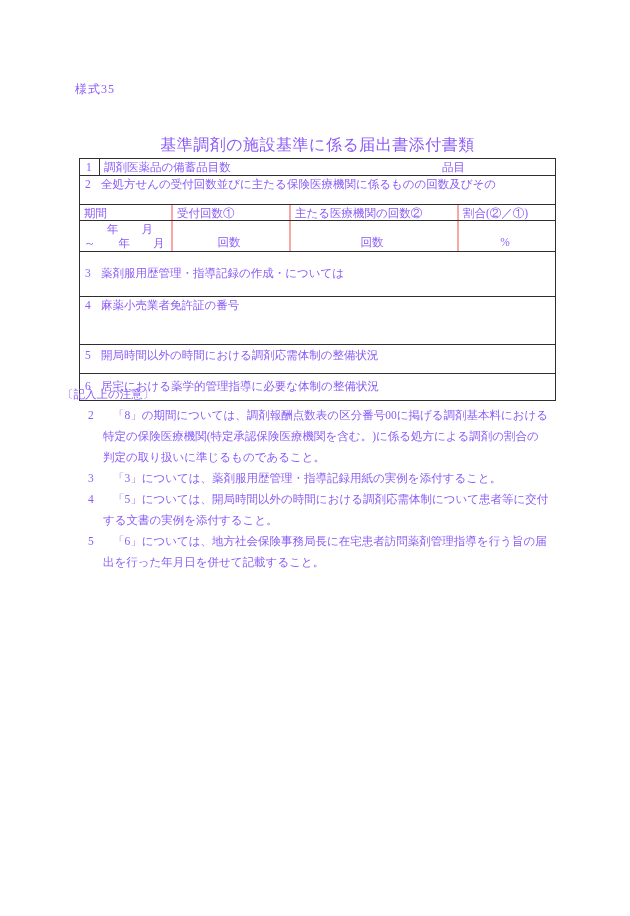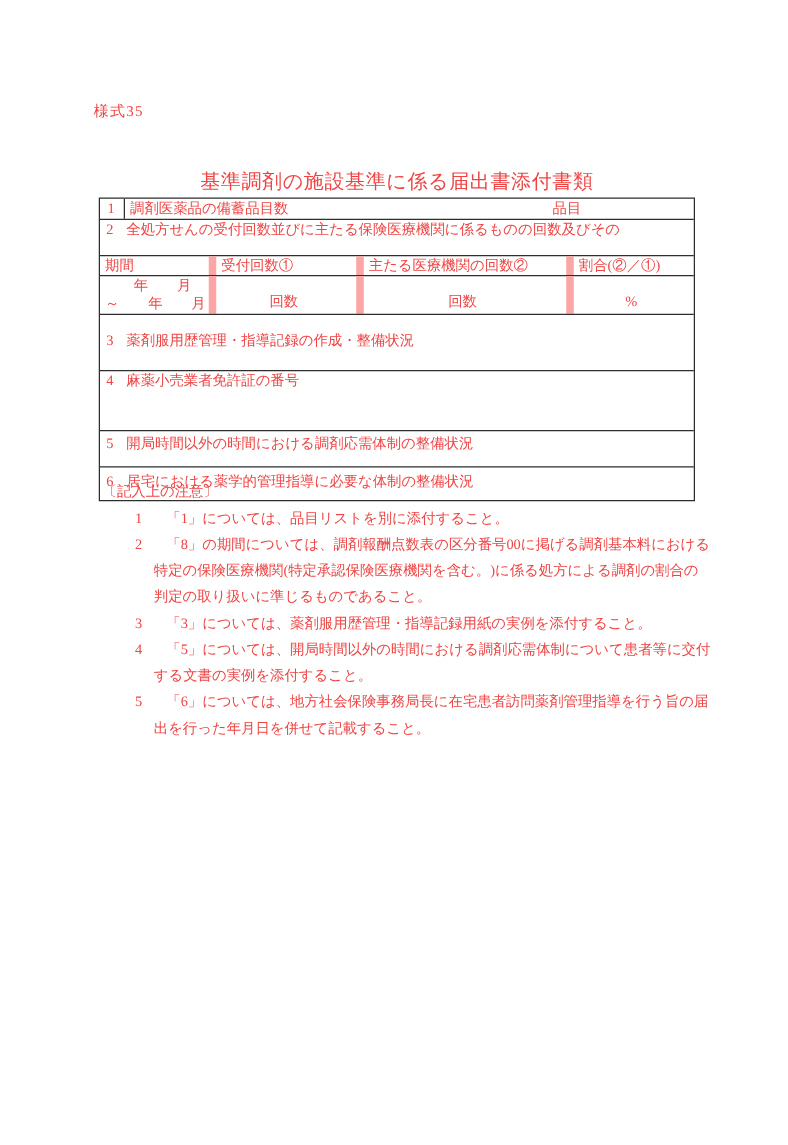--- a/index.html
+++ b/index.html
@@ -1,18 +1,18 @@
 <!DOCTYPE html>
 <html><head>
 <meta charset="utf-8">
 <style>
   html,body{margin:0;padding:0;background:#fff;}
   .page{
     position:relative;width:630px;height:740px;background:#ffffff;
-    font-family:"Liberation Serif","DejaVu Serif",serif;color:#ef4444;
+    font-family:"Liberation Serif","DejaVu Serif",serif;color:#8b5cf6;
     overflow:hidden;
   }
   .form-no{position:absolute;left:75px;top:81px;font-size:12px;letter-spacing:1px;}
   .title-wrap{position:absolute;left:79px;top:135px;width:477px;text-align:center;font-size:16px;letter-spacing:0.5px;}
 
   .form-table{
     position:absolute;left:79px;top:158px;width:477px;
     border:1px solid #2e2e2e;box-sizing:border-box;font-size:11.5px;line-height:14px;
   }
   .row{box-sizing:border-box;position:relative;}
@@ -27,32 +27,32 @@
   
   .r2{height:29px;padding-top:1px;}
   .r2 .cont{padding-left:16px;}
   
   .subhead{height:16px;display:flex;}
   .subdata{height:31px;display:flex;}
   .c1{width:93px;}
   .c2{width:118px;}
   .c3{width:168px;}
   .c4{flex:1;}
-  .c1,.c2,.c3{border-right:6px solid #fca5a5;box-sizing:border-box;}
+  .c1,.c2,.c3{border-right:2px solid #fca5a5;box-sizing:border-box;}
   .subhead .cell{padding:1px 0 0 4px;}
   .subdata .pcell{padding:1px 0 0 4px;}
   .subdata .vcell{display:flex;align-items:flex-end;justify-content:center;padding:0 4px 2px 0;box-sizing:border-box;}
   
   .r3{height:45px;padding-top:14px;}
   .r4{height:16px;padding-top:1px;}
   .r5{height:29px;padding-top:3px;margin-top:32px;}
   .r6{height:27px;padding-top:5px;}
 
   .notes{position:absolute;left:62px;top:384px;width:505px;font-size:11.5px;}
-  .notes .nline{line-height:21px;white-space:nowrap;margin-left:20px;}
+  .notes .nline{line-height:21px;white-space:nowrap;}
   .notes .first{padding-left:26px;}
   .notes .cont{padding-left:41px;}
   .nnum{display:inline-block;width:25px;}
 </style>
 </head>
 <body>
 
 <div class="page">
 
   <div class="form-no">様式35</div>
@@ -90,41 +90,40 @@
         </div>
       <div class="vcell c3">
           <span>回数</span>
         </div>
       <div class="vcell c4">
           <span>%</span>
         </div>
     </div>
 
     <div class="row r3">
-      <span class="num">3</span><span>薬剤服用歴管理・指導記録の作成・整備状況</span>
+      <span class="num">3</span><span>薬剤服用歴管理・指導記録の作成・については</span>
     </div>
 
     <div class="row r4">
       <span class="num">4</span><span>麻薬小売業者免許証の番号</span>
     </div>
 
     <div class="row r5">
       <span class="num">5</span><span>開局時間以外の時間における調剤応需体制の整備状況</span>
     </div>
 
     <div class="row r6">
       <span class="num">6</span><span>居宅における薬学的管理指導に必要な体制の整備状況</span>
     </div>
 
   </div>
 
   <div class="notes">
     <div class="nline">〔記入上の注意〕</div>
 
-    <div class="nline first"><span class="nnum">1</span><span>「1」については、品目リストを別に添付すること。</span></div>
 
     <div class="nline first"><span class="nnum">2</span><span>「8」の期間については、調剤報酬点数表の区分番号00に掲げる調剤基本料における</span></div>
     <div class="nline cont">特定の保険医療機関(特定承認保険医療機関を含む。)に係る処方による調剤の割合の</div>
     <div class="nline cont">判定の取り扱いに準じるものであること。</div>
 
     <div class="nline first"><span class="nnum">3</span><span>「3」については、薬剤服用歴管理・指導記録用紙の実例を添付すること。</span></div>
 
     <div class="nline first"><span class="nnum">4</span><span>「5」については、開局時間以外の時間における調剤応需体制について患者等に交付</span></div>
     <div class="nline cont">する文書の実例を添付すること。</div>
 

